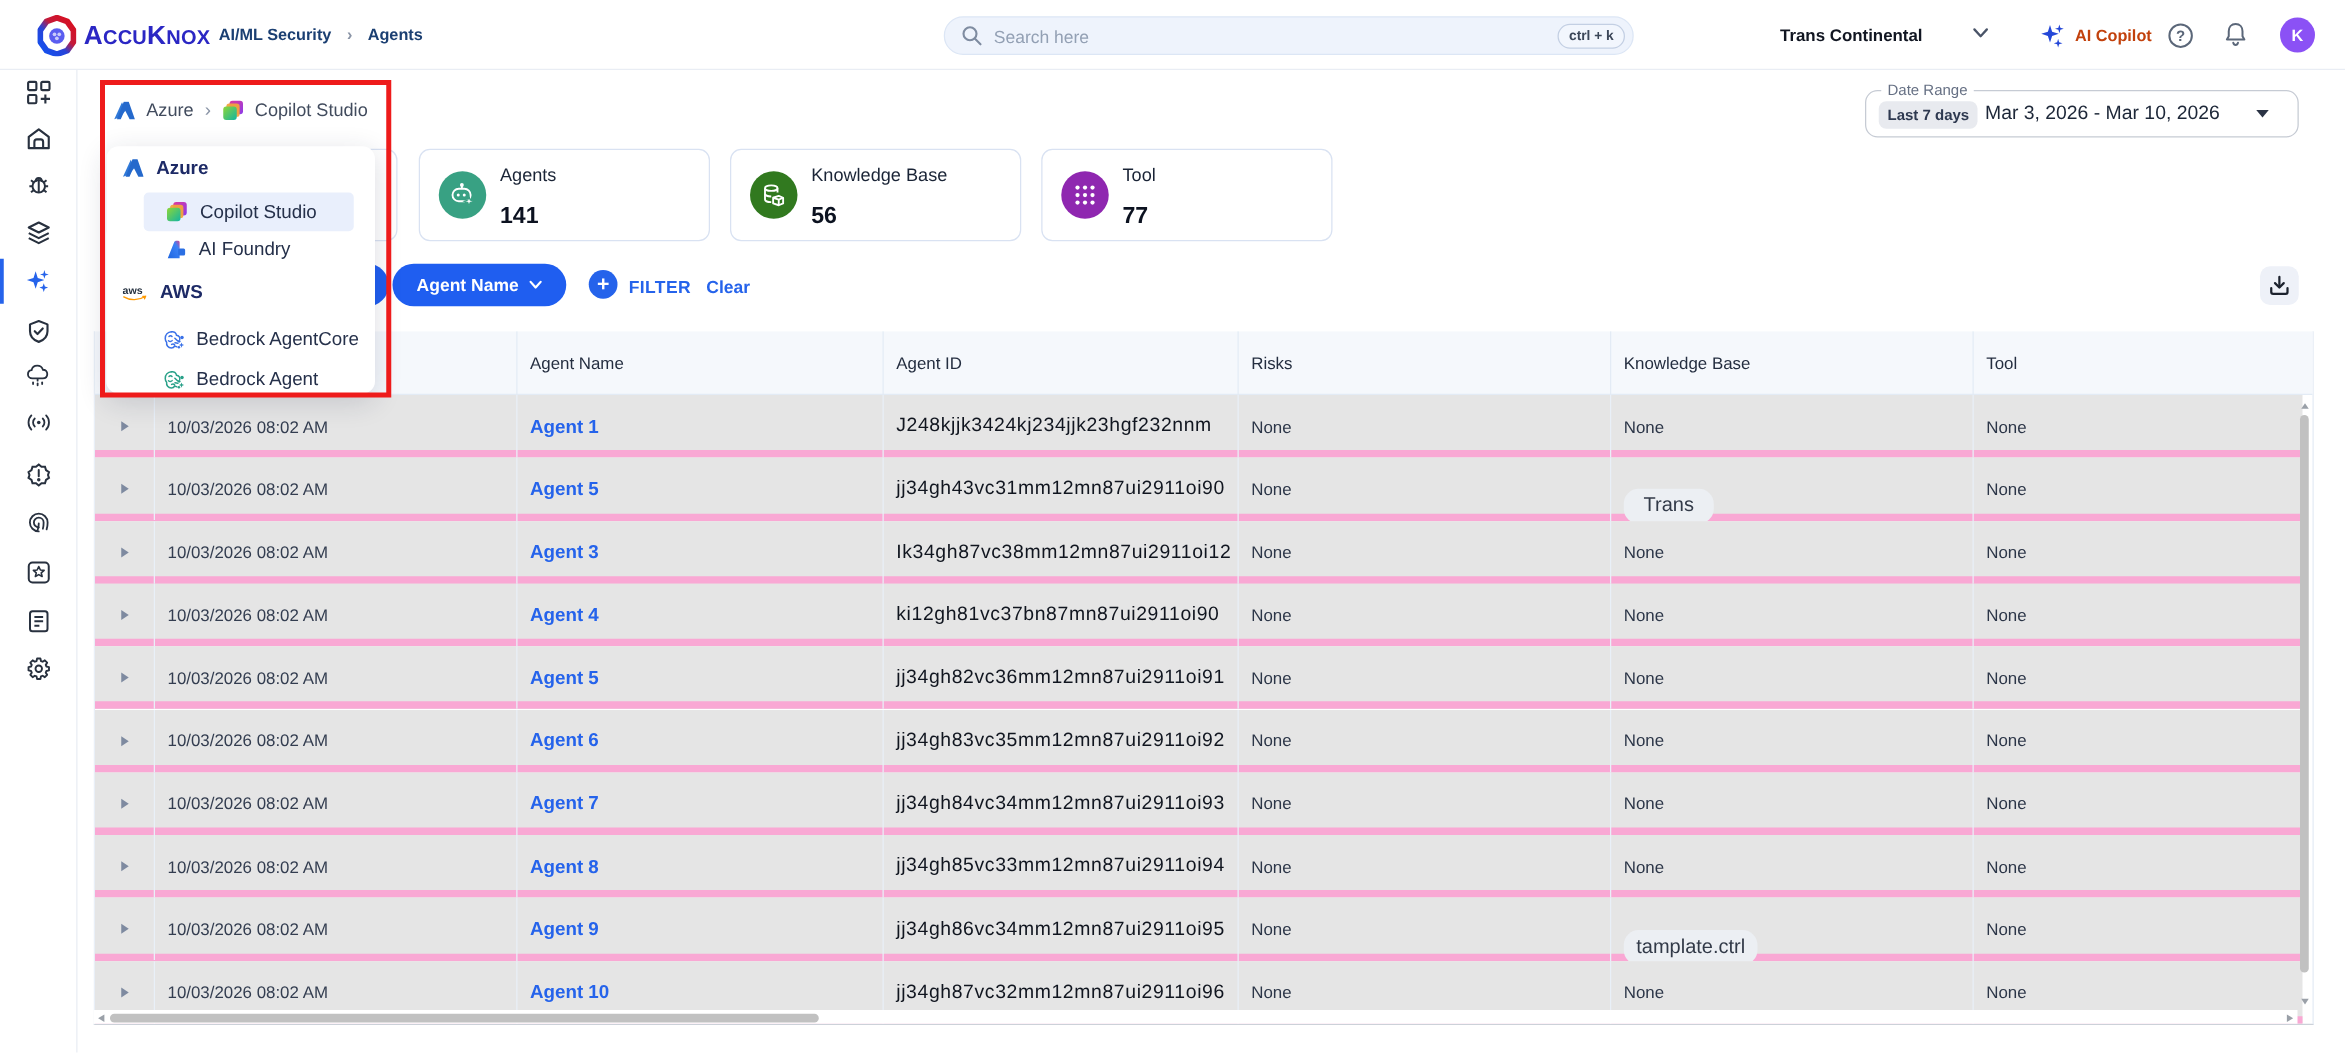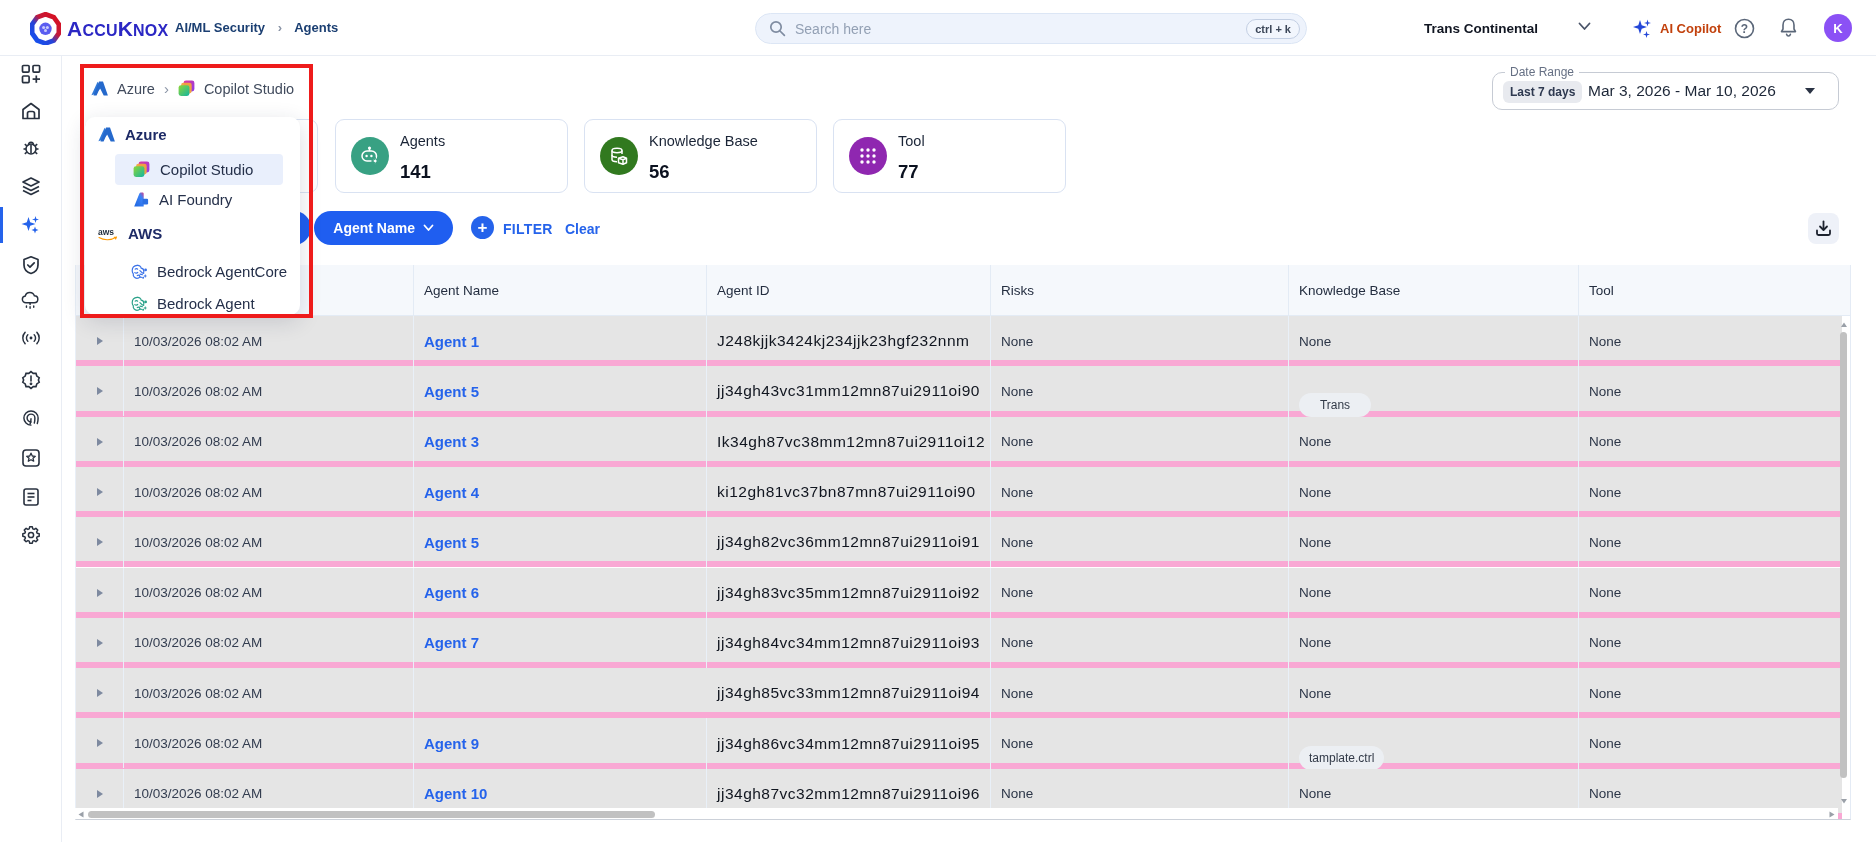--- a/index.html
+++ b/index.html
@@ -52,21 +52,21 @@
 
 #table { position:absolute; left:75px; top:265px; width:1776px; height:555px; background:#fff; z-index:1; border-left:1px solid #e9eff7; border-right:1px solid #e4ebf5; border-bottom:1px solid #ccd1d9; }
 #thead { position:absolute; left:0; top:0; width:1775px; height:51px; background:#f5f8fc; border-bottom:1px solid #e3ebf5; }
 .th { position:absolute; top:0; height:51px; display:flex; align-items:center; font-size:13.5px; color:#242e40; border-right:1px solid #e3ebf5; padding-left:10px; }
 .row { position:absolute; left:0; width:1766px; height:50.3px; background:#e5e5e5; border-bottom:6px solid #f9a8d4; }
 .cell { position:absolute; top:0; height:50.3px; display:flex; align-items:center; border-right:1px solid #e9f0f8; padding-left:10px; }
 .c-date { font-size:13.5px; color:#333d50; }
 .c-name { font-size:15px; font-weight:bold; color:#2563eb; }
 .c-id { font-size:15.5px; color:#10151f; letter-spacing:.5px; }
 .c-none { font-size:13.5px; color:#2c3648; }
-.chip { background:#eceff3; border-radius:12px; padding:5px 10px; font-size:12px; color:#323a48; min-width:72px; box-sizing:border-box; display:inline-flex; justify-content:center;margin-top:28px; }
+.chip { background:#eceff3; border-radius:12px; padding:5px 10px; font-size:16px; color:#323a48; min-width:72px; box-sizing:border-box; display:inline-flex; justify-content:center;margin-top:28px; }
 .expcell { position:absolute; left:0; top:0; width:48px; height:50px; border-right:1px solid #e9f0f8; display:flex; align-items:center; justify-content:center; }
 .exparrow { width:0; height:0; border-top:4.5px solid transparent; border-bottom:4.5px solid transparent; border-left:6px solid #7e8aa0; }
 
 
 #vscroll { position:absolute; left:1840px; top:321px; width:8px; height:484px; z-index:6; }
 #vthumb { position:absolute; left:0; top:11px; width:7px; height:446px; background:#c1c1c1; border-radius:4px; }
 #hscroll { position:absolute; left:75px; top:808px; width:1763px; height:11px; background:#fff; z-index:6; }
 #hthumb { position:absolute; left:13px; top:3px; width:567px; height:7px; background:#c1c1c1; border-radius:5px; }
 
 
@@ -401,20 +401,21 @@
       <div class="cell c-id" style="left: 631px; width: 284px;">jj34gh84vc34mm12mn87ui2911oi93</div>
       <div class="cell c-none" style="left: 915px; width: 298px;">None</div>
       <div class="cell c-none" style="left: 1213px; width: 290px;">None</div>
       <div class="cell c-none" style="left: 1503px; width: 260px; border-right: none;">None</div>
     </div>
     <div class="row" style="top: 403.1px;">
       <div class="expcell">
         <div class="exparrow"></div>
       </div>
       <div class="cell c-date" style="left: 48px; width: 290px;">10/03/2026 08:02 AM</div>
+      <div class="cell c-name" style="left: 338px; width: 293px;">Agent 8</div>
       <div class="cell c-id" style="left: 631px; width: 284px;">jj34gh85vc33mm12mn87ui2911oi94</div>
       <div class="cell c-none" style="left: 915px; width: 298px;">None</div>
       <div class="cell c-none" style="left: 1213px; width: 290px;">None</div>
       <div class="cell c-none" style="left: 1503px; width: 260px; border-right: none;">None</div>
     </div>
     <div class="row" style="top: 453.4px;">
       <div class="expcell">
         <div class="exparrow"></div>
       </div>
       <div class="cell c-date" style="left: 48px; width: 290px;">10/03/2026 08:02 AM</div>

